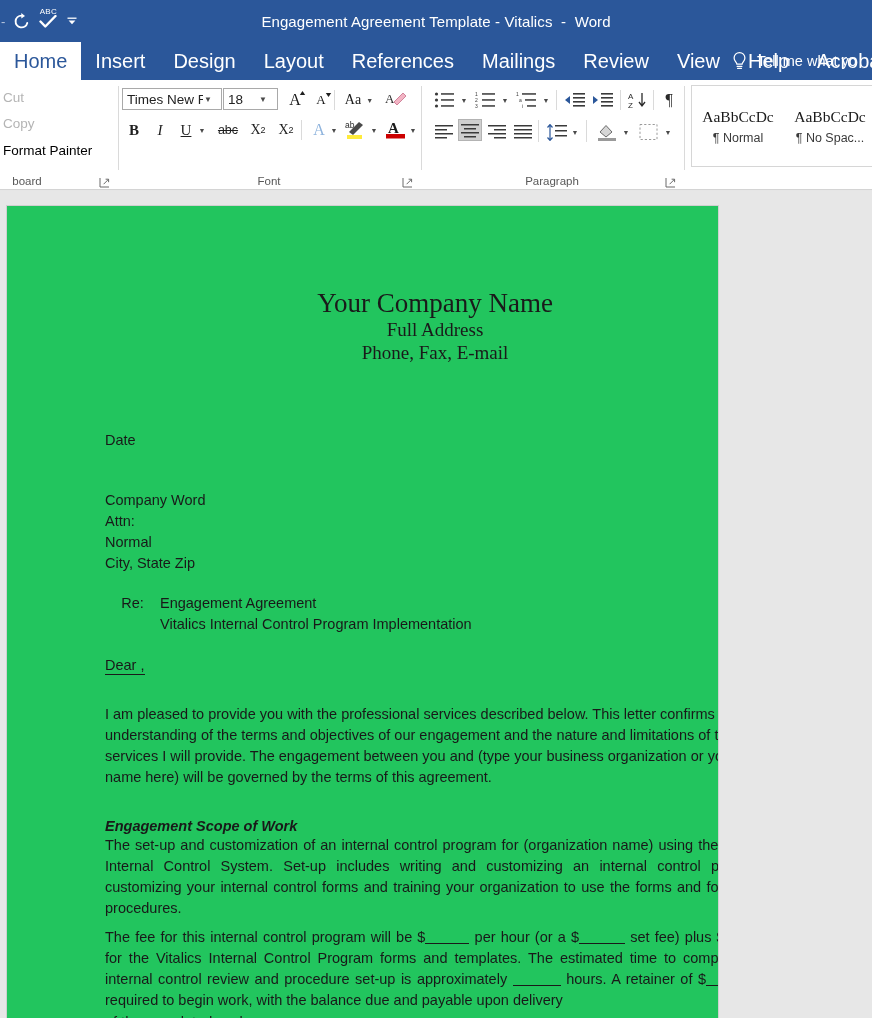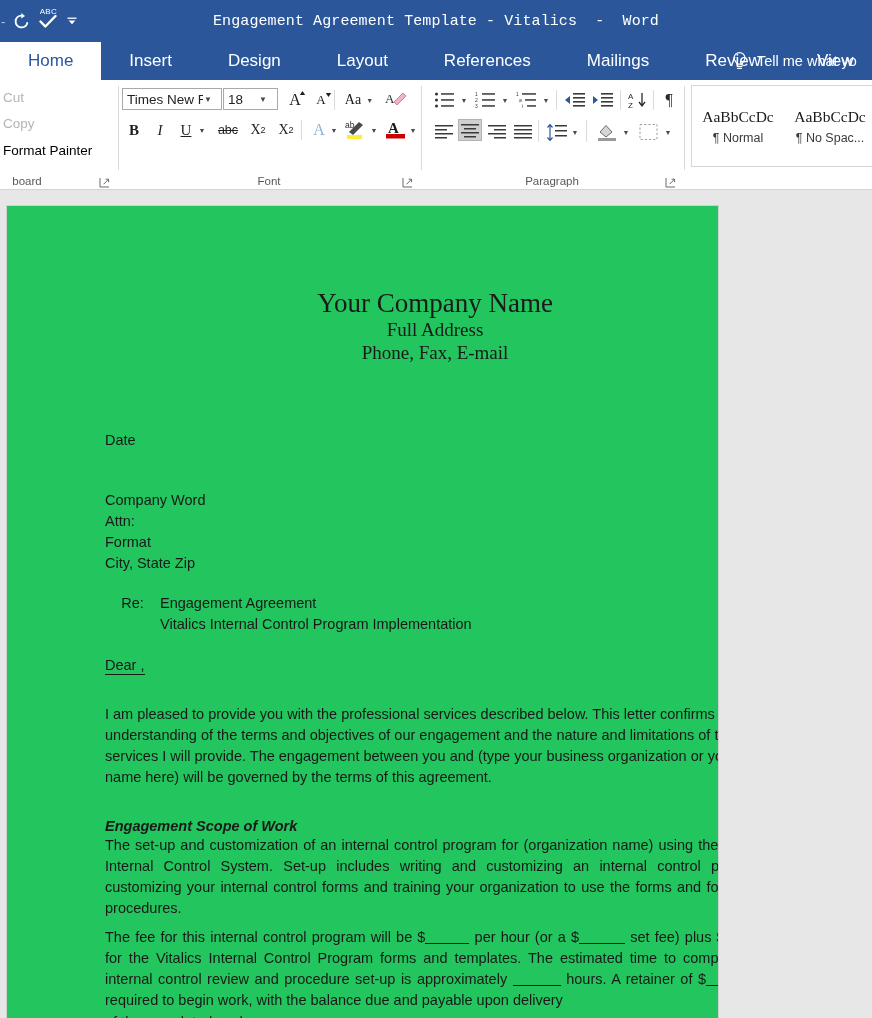--- a/index.html
+++ b/index.html
@@ -32,34 +32,33 @@
     position: absolute; top: 2px; left: 50%; transform: translateX(-50%);
     font-size: 8px; letter-spacing: .3px; color: #ffffff; line-height: 1;
     font-family: "Liberation Sans", sans-serif;
   }
   .abc-check { position: absolute; top: 9px; left: 50%; transform: translateX(-50%); }
   .title-text {
     position: absolute; top: 0; left: 0; width: 872px; height: 42px;
     display: flex; align-items: center; justify-content: center;
     font-size: 15px; color: #ffffff; letter-spacing: .1px;
     white-space: pre;
-    font-family: Liberation Mono, monospace;
   }
 
   
   .tabstrip {
     position: absolute; top: 42px; left: 0;
     width: 872px; height: 38px;
     background: #2b579a;
   }
   .tabs { display: flex; align-items: stretch; height: 38px; }
   .tab {
     display: flex; align-items: center; justify-content: center;
-    padding: 0 28px; height: 38px;
-    color: #ffffff; font-size: 17px; white-space: nowrap;
+    padding: 0 14px; height: 38px;
+    color: #ffffff; font-size: 20px; white-space: nowrap;
   }
   .tab.active {
     background: #ffffff; color: #2b579a;
   }
   .tellme {
     position: absolute; top: 0; left: 731px; height: 38px;
     display: flex; align-items: center; gap: 9px;
     color: #ffffff; font-size: 14.5px; white-space: nowrap;
   }
   .bulb { display: block; }
@@ -533,21 +532,21 @@
 
       <div class="hdr-line co-name">Your Company Name</div>
       <div class="hdr-line co-addr">Full Address</div>
       <div class="hdr-line co-phone">Phone, Fax, E-mail</div>
 
       <div class="body-block" style="top:224px;">Date</div>
 
       <div class="body-block" style="top:284px;">
         <div class="p">Company Word</div>
         <div class="p">Attn:</div>
-        <div class="p">Format</div>
+        <div class="p">Normal</div>
         <div class="p">City, State Zip</div>
       </div>
 
       <div class="body-block" style="top:387px;">
         <div class="re-row">
           <span class="re-lbl">Re:</span>
           <span>Engagement Agreement</span>
         </div>
         <div class="re-row">
           <span class="re-lbl"></span>

